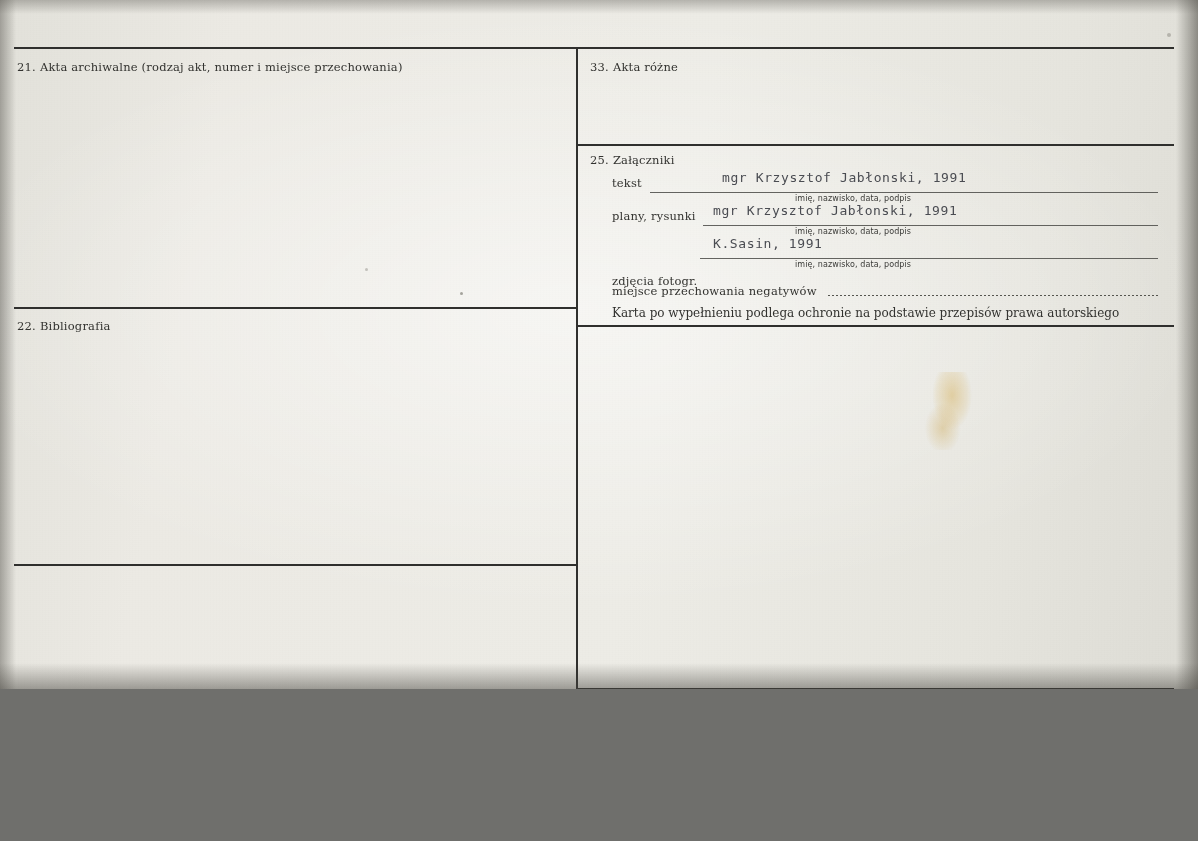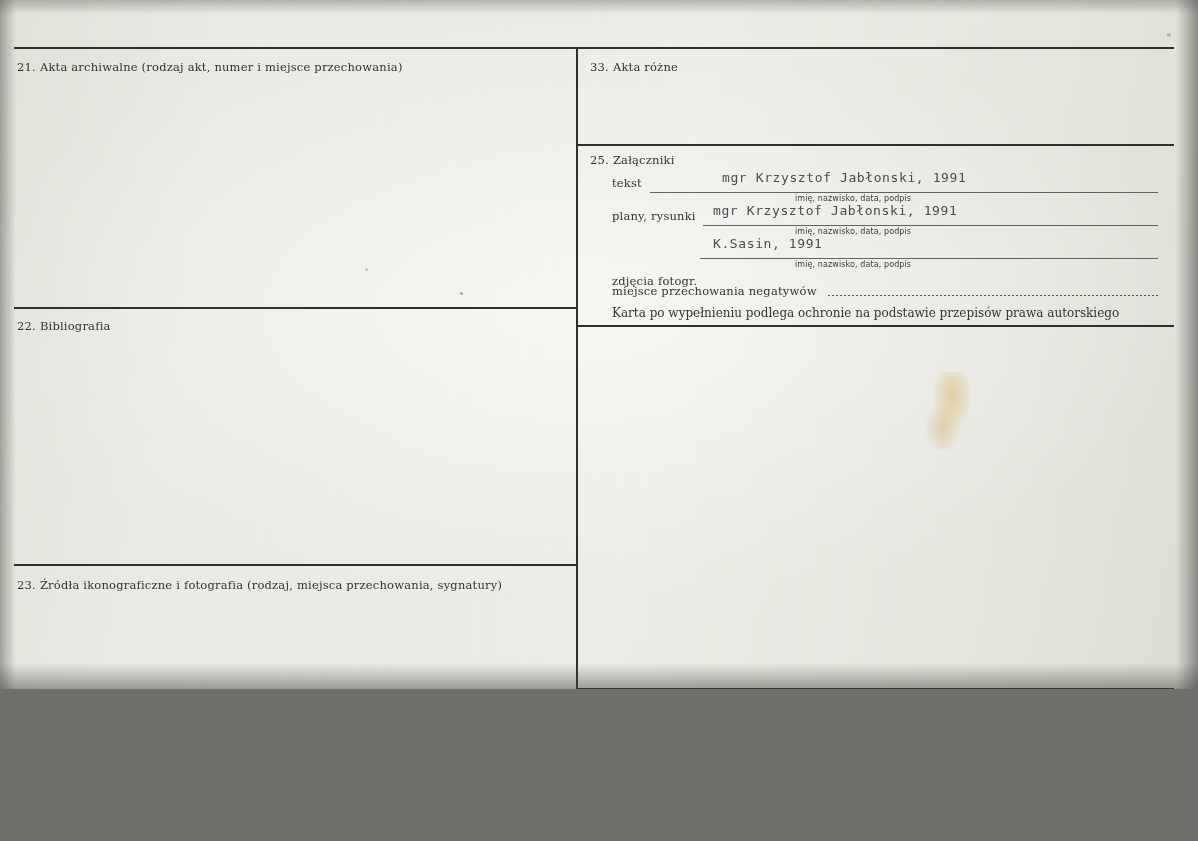--- a/index.html
+++ b/index.html
@@ -150,23 +150,20 @@
   <div class="stain"></div>
 
   <div class="fld" style="left:17px; top:60px;">
     <span class="num">21.</span><span>Akta archiwalne (rodzaj akt, numer i miejsce przechowania)</span>
   </div>
 
   <div class="fld" style="left:17px; top:319px;text-align:right;">
     <span class="num">22.</span><span>Bibliografia</span>
   </div>
 
-  <div class="fld" style="left:17px; top:578px;">
-    <span class="num">23.</span><span>Źródła ikonograficzne i fotografia (rodzaj, miejsca przechowania, sygnatury)</span>
-  </div>
 
   <div class="fld" style="left:590px; top:60px;">
     <span class="num">33.</span><span>Akta różne</span>
   </div>
 
   <div class="fld" style="left:590px; top:153px;">
     <span class="num">25.</span><span>Załączniki</span>
   </div>
 
   <div class="fld" style="left:612px; top:176px;">tekst</div>

